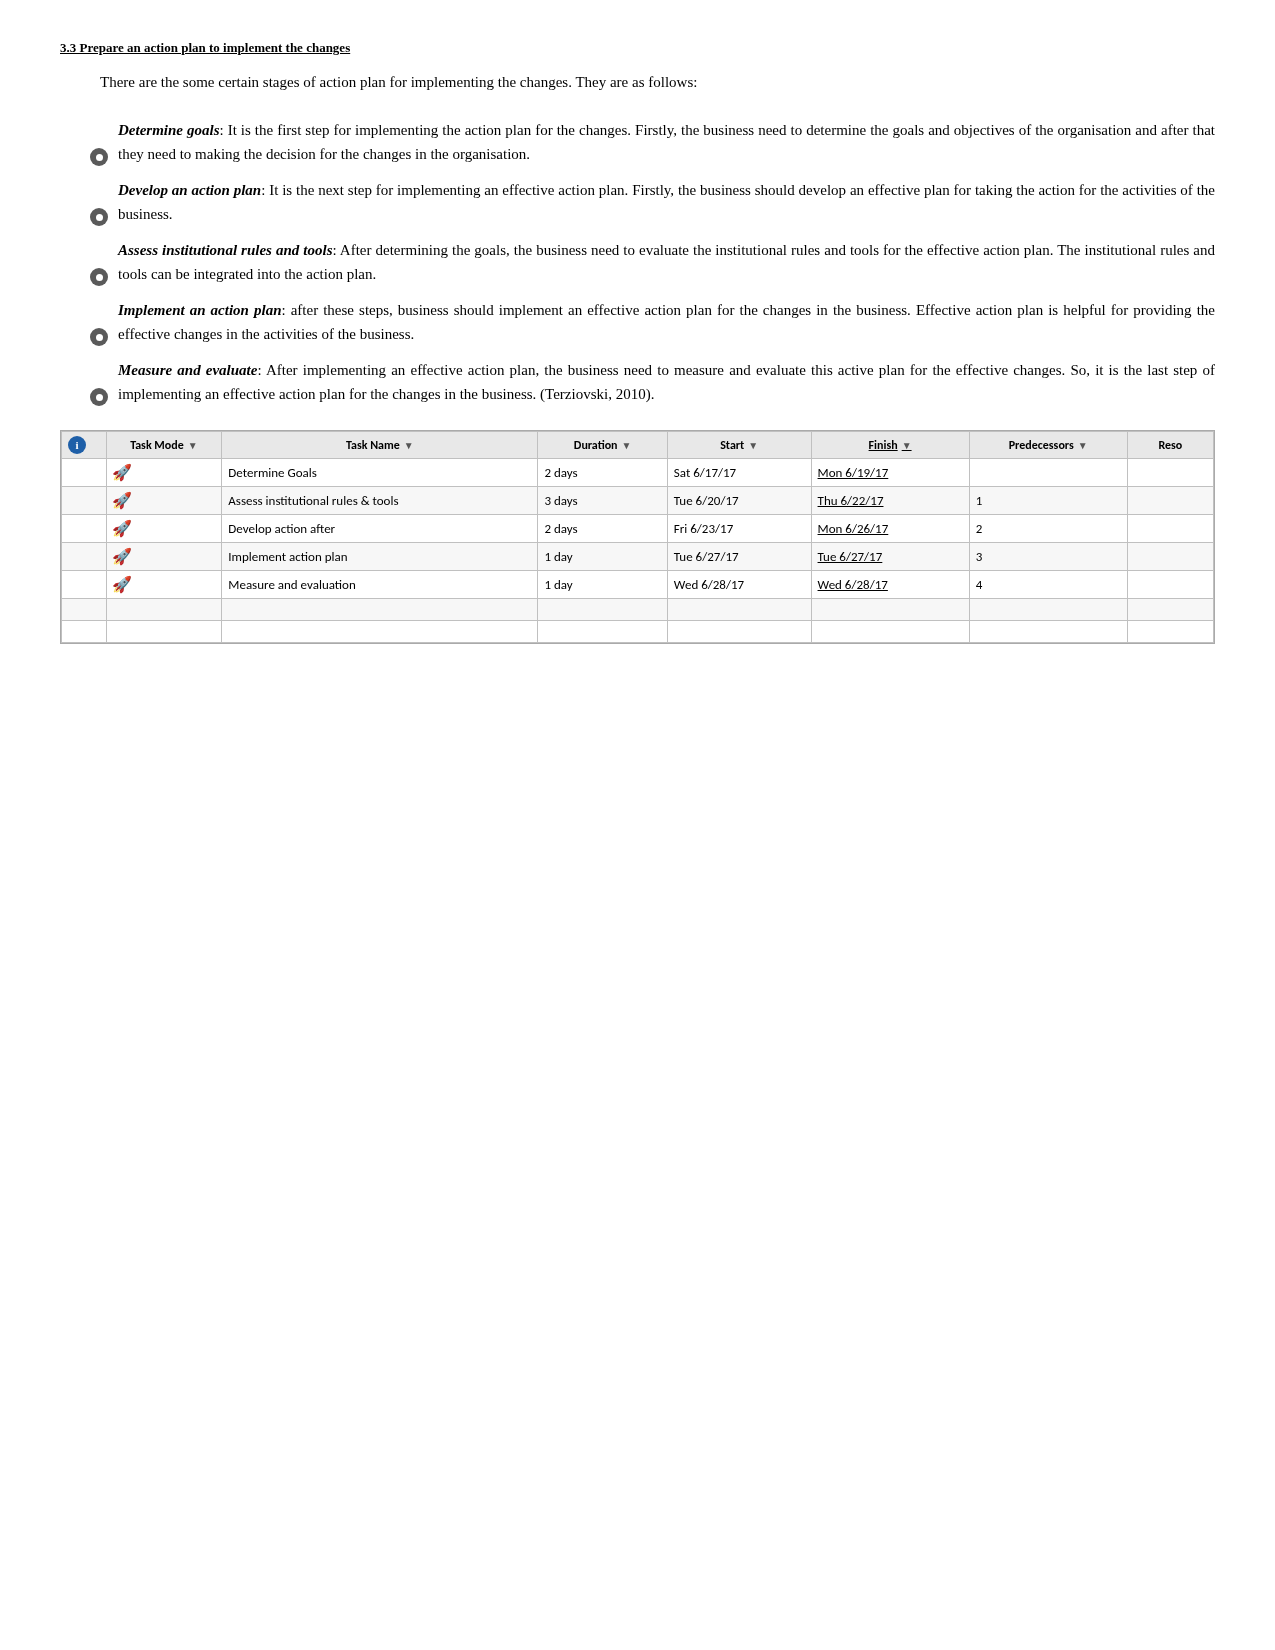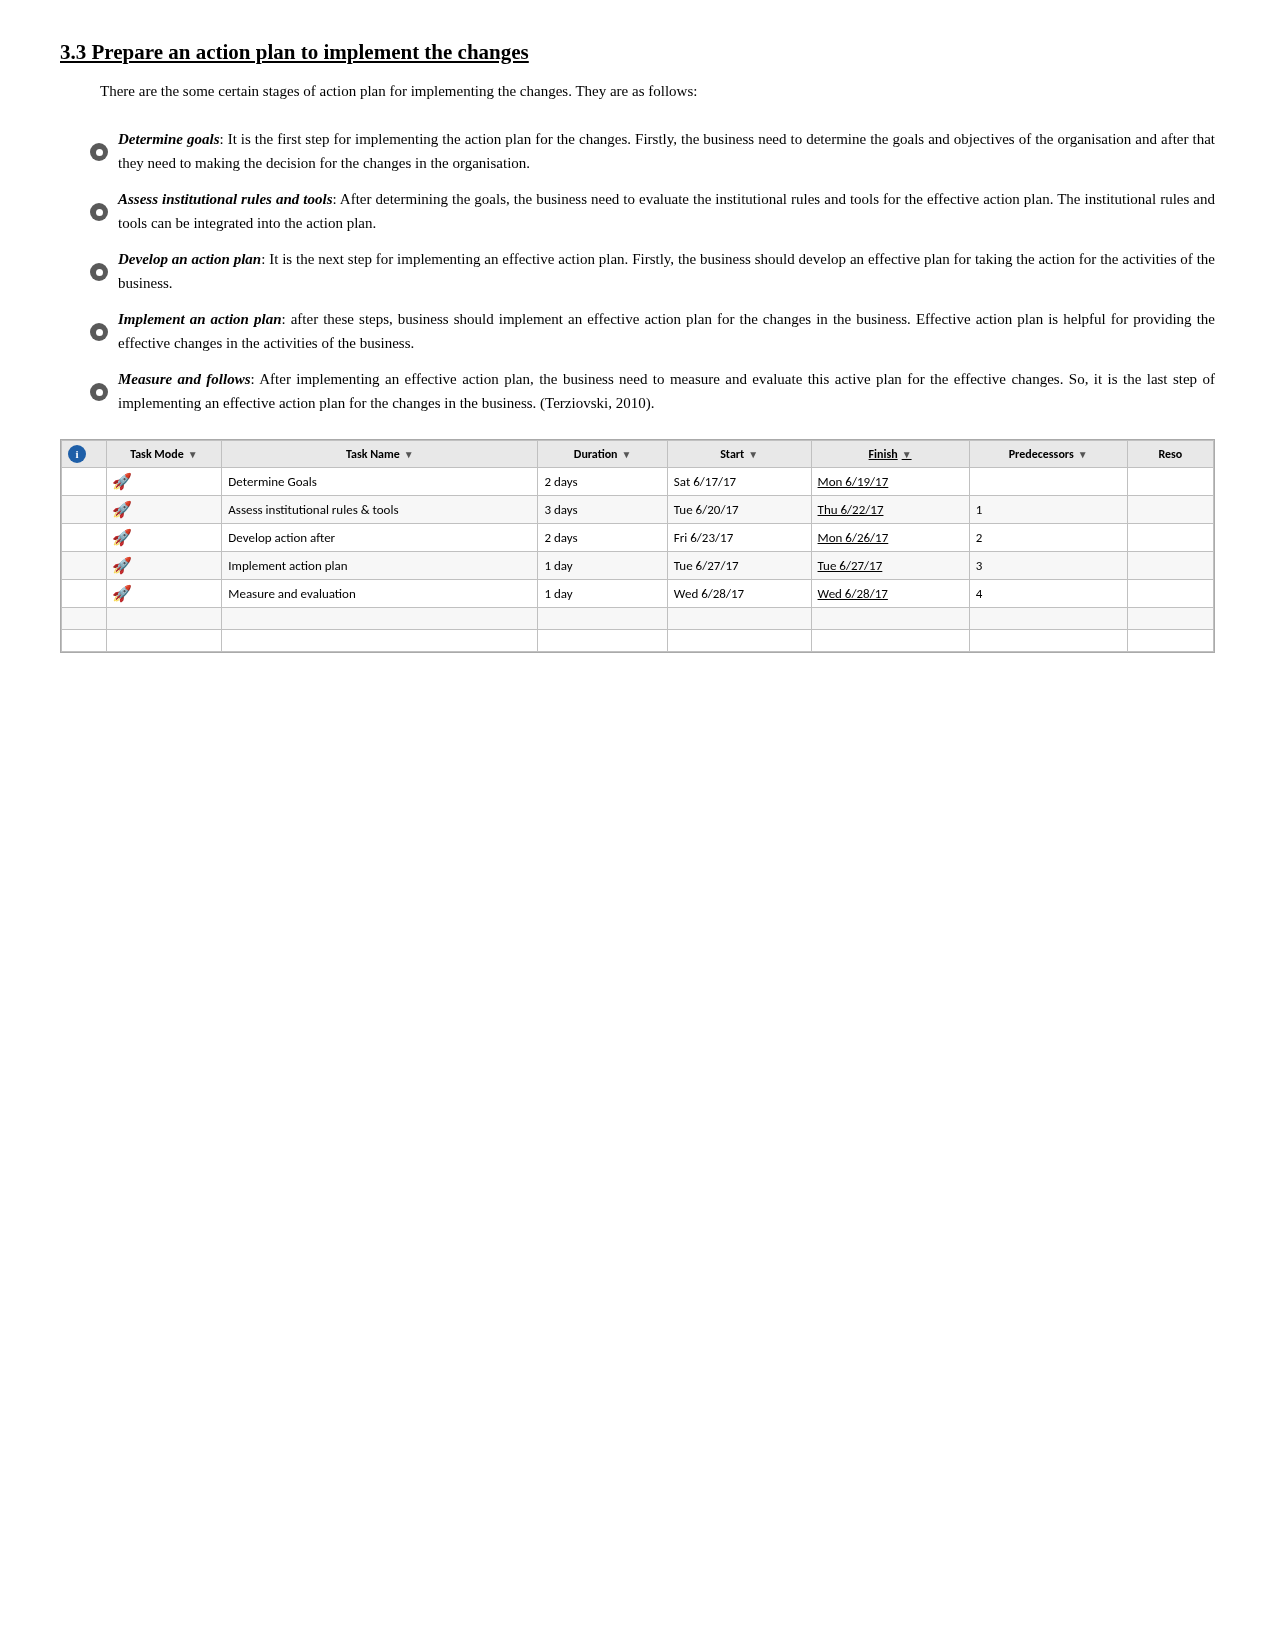--- a/index.html
+++ b/index.html
@@ -8,42 +8,42 @@
       background: #fff;
       font-family: "Times New Roman", Times, serif;
       font-size: 15px;
       color: #000;
       padding: 40px 60px;
       width: 1275px;
       min-height: 1650px;
     }
 
     .section-heading {
-      font-size: 21px;
+      font-size: 13px;
       text-decoration: underline;
       margin-bottom: 14px;
       font-family: "Times New Roman", Times, serif;
     }
 
     .intro-text {
       text-indent: 40px;
       text-align: justify;
       margin-bottom: 24px;
       line-height: 1.6;
     }
 
     .bullet-list {
       list-style: none;
       padding-left: 30px;
       margin-bottom: 14px;
     }
 
     .bullet-list li {
       display: flex;
-      align-items: center;
+      align-items: flex-end;
       margin-bottom: 12px;
       text-align: justify;
       line-height: 1.6;
     }
 
     .bullet-icon {
       flex-shrink: 0;
       width: 18px;
       height: 18px;
       border-radius: 50%;
@@ -170,39 +170,39 @@
 <ul class="bullet-list">
   <li>
     <span class="bullet-icon"></span>
     <span class="bullet-text">
       <span class="bullet-term">Determine goals</span><span>: It is the first step for implementing the action plan for the changes. Firstly, the business need to determine the goals and objectives of the organisation and after that they need to making the decision for the changes in the organisation.</span>
     </span>
   </li>
   <li>
     <span class="bullet-icon"></span>
     <span class="bullet-text">
+      <span class="bullet-term">Develop an action plan</span><span>:  It is the next step for implementing an effective action plan. Firstly, the business should develop an effective plan for taking the action for the activities of the business.</span>
+    </span>
+  </li>
+  <li>
+    <span class="bullet-icon"></span>
+    <span class="bullet-text">
       <span class="bullet-term">Assess institutional rules and tools</span><span>: After determining the goals, the business need to evaluate the institutional rules and tools for the effective action plan. The institutional rules and tools can be integrated into the action plan.</span>
     </span>
   </li>
   <li>
     <span class="bullet-icon"></span>
     <span class="bullet-text">
-      <span class="bullet-term">Develop an action plan</span><span>:  It is the next step for implementing an effective action plan. Firstly, the business should develop an effective plan for taking the action for the activities of the business.</span>
-    </span>
-  </li>
-  <li>
-    <span class="bullet-icon"></span>
-    <span class="bullet-text">
       <span class="bullet-term">Implement an action plan</span><span>: after these steps, business should implement an effective action plan for the changes in the business. Effective action plan is helpful for providing the effective changes in the activities of the business.</span>
     </span>
   </li>
   <li>
     <span class="bullet-icon"></span>
     <span class="bullet-text">
-      <span class="bullet-term">Measure and follows</span><span>: After implementing an effective action plan, the business need to measure and evaluate this active plan for the effective changes. So, it is the last step of implementing an effective action plan for the changes in the business.  (Terziovski, 2010).</span>
+      <span class="bullet-term">Measure and evaluate</span><span>: After implementing an effective action plan, the business need to measure and evaluate this active plan for the effective changes. So, it is the last step of implementing an effective action plan for the changes in the business.  (Terziovski, 2010).</span>
     </span>
   </li>
 </ul>
 
 
 <div class="gantt-wrapper">
   <table class="gantt-table">
     <thead>
       <tr>
         <th class="col-info">

